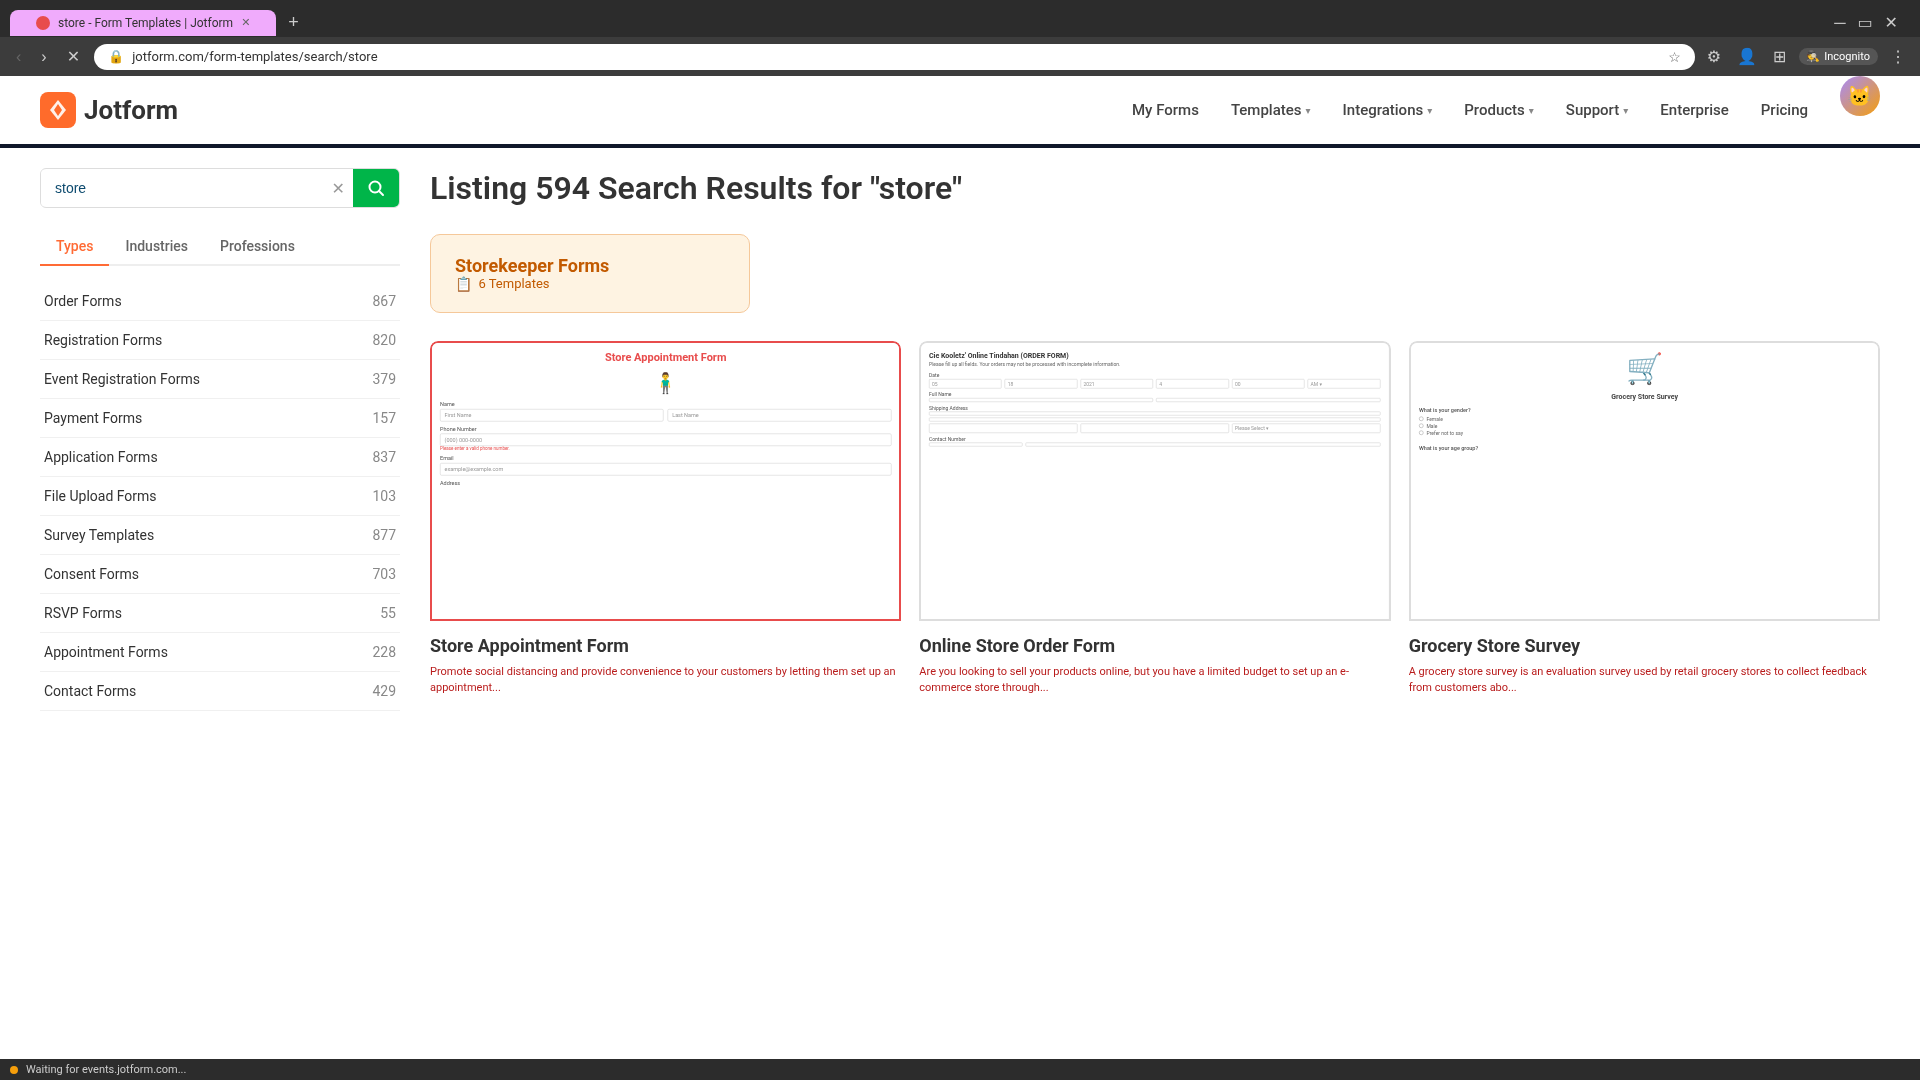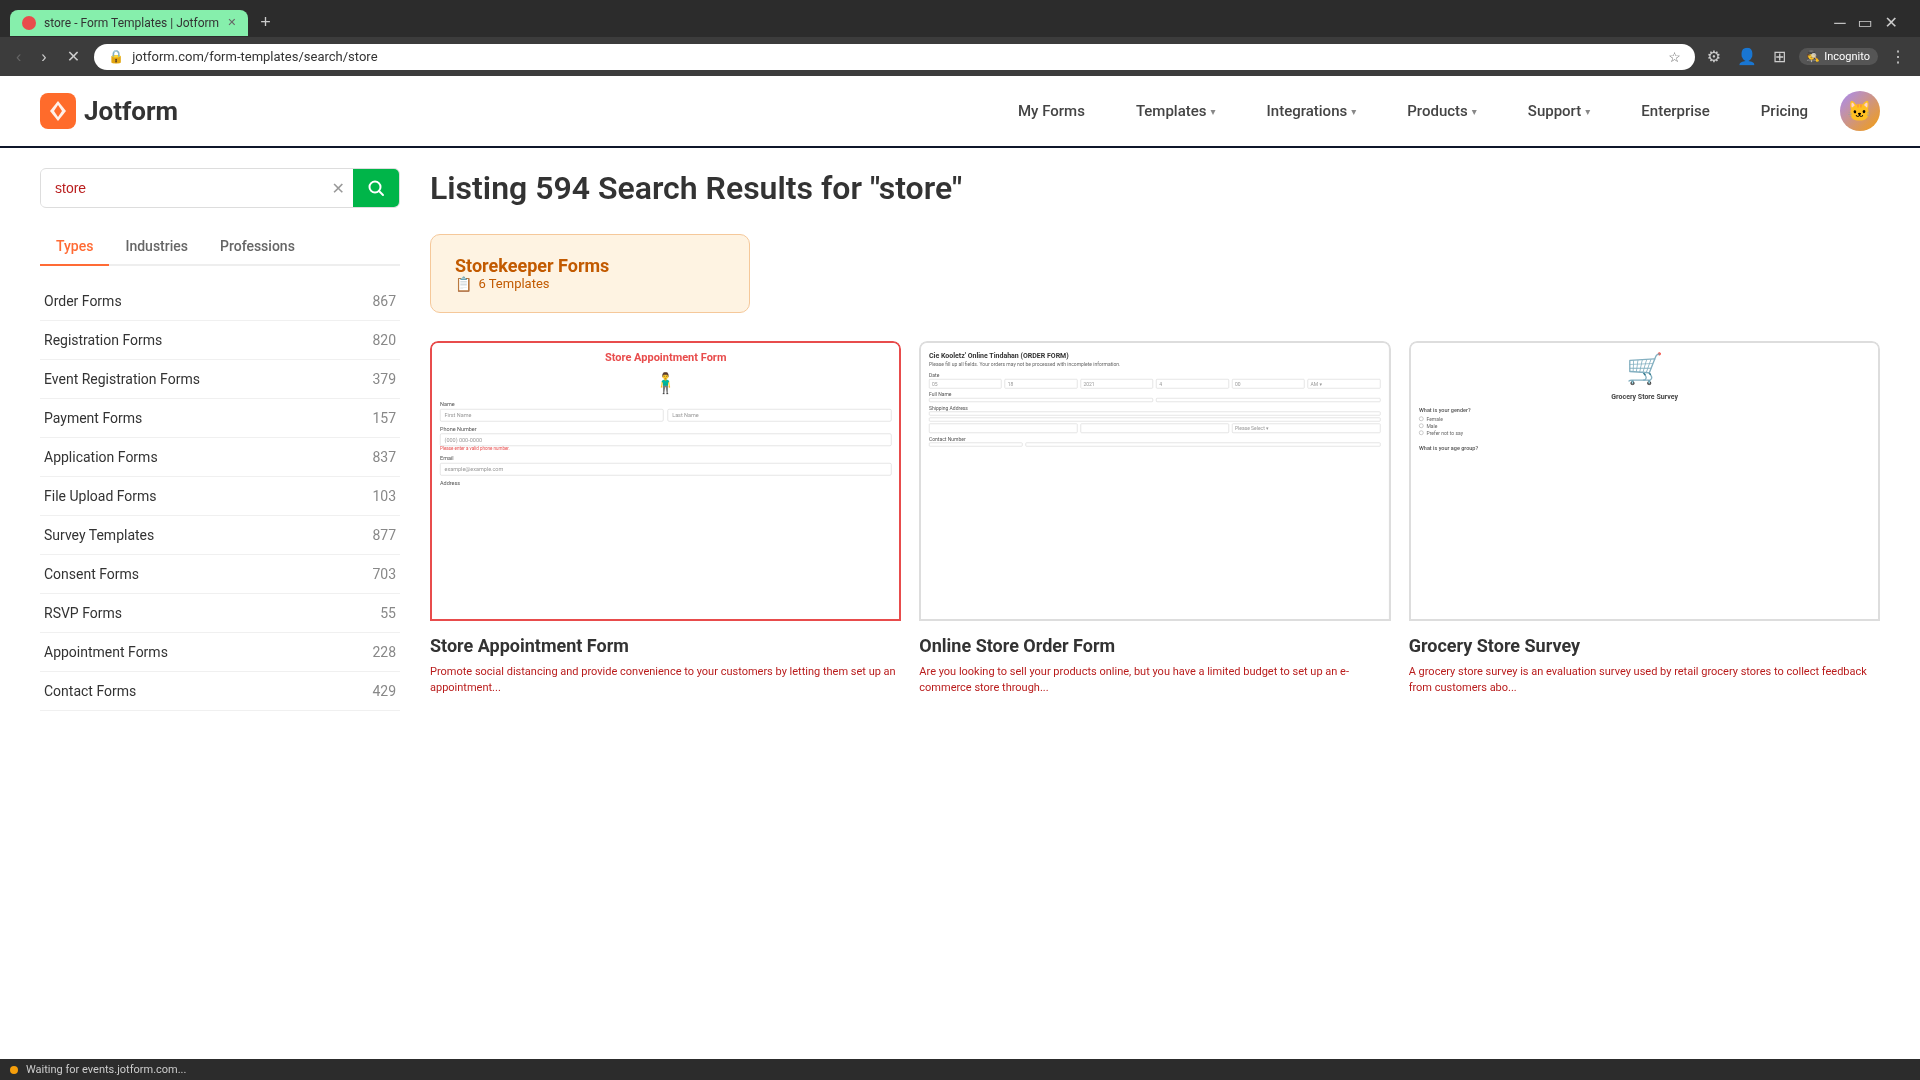--- a/index.html
+++ b/index.html
@@ -1,54 +1,54 @@
 <!DOCTYPE html>
 <html><head>
   <meta charset="utf-8">
   <style>
     * { margin: 0; padding: 0; box-sizing: border-box; }
     body { font-family: -apple-system, BlinkMacSystemFont, 'Segoe UI', Roboto, sans-serif; background: #fff; color: #333; font-size: 14px; }
 
     
     .browser-chrome { background: #3c3c3c; }
     .browser-tab-bar { display: flex; align-items: center; padding: 8px 10px 0; background: #2c2c2c; gap: 4px; }
-    .browser-tab { display: flex; align-items: center; background: #86efac; border-radius: 8px 8px 0 0; padding: 6px 12px; gap: 8px; font-size: 12px; color: #333; min-width: 200px; }
+    .browser-tab { display: flex; align-items: center; background: #f0abfc; border-radius: 8px 8px 0 0; padding: 6px 26px; gap: 8px; font-size: 12px; color: #333; min-width: 200px; }
     .browser-tab .favicon { width: 14px; height: 14px; background: #e84c4c; border-radius: 50%; display: inline-block; }
     .browser-tab .close-tab { margin-left: auto; color: #666; cursor: pointer; font-size: 11px; }
     .new-tab-btn { background: none; border: none; color: #ccc; font-size: 18px; cursor: pointer; padding: 4px 8px; }
 
     .browser-toolbar { display: flex; align-items: center; padding: 6px 10px; background: #3c3c3c; gap: 8px; }
     .nav-btn { background: none; border: none; color: #ccc; font-size: 16px; cursor: pointer; padding: 4px 6px; border-radius: 4px; }
     .nav-btn.disabled { color: #666; cursor: default; }
     .address-bar { flex: 1; display: flex; align-items: center; background: #fff; border-radius: 20px; padding: 5px 14px; gap: 8px; }
     .address-bar-text { font-size: 13px; color: #333; flex: 1; }
     .address-bar-icons { display: flex; gap: 8px; color: #666; }
     .toolbar-icon-btn { background: none; border: none; color: #ccc; cursor: pointer; padding: 4px; font-size: 16px; }
     .incognito-badge { background: #555; color: #fff; font-size: 11px; padding: 2px 8px; border-radius: 12px; display: flex; align-items: center; gap: 4px; }
 
     
     .page { background: #fff; min-height: 900px; }
 
     
-    .navbar { display: flex; align-items: center; padding: 0 40px; height: 72px; border-bottom: 2px solid #0f172a; background: #fff; }
+    .navbar { display: flex; padding: 0 40px; height: 72px; border-bottom: 4px solid #0f172a; background: #fff; }
     .logo { display: flex; align-items: center; gap: 8px; margin-right: auto; }
     .logo-icon { width: 36px; height: 36px; }
     .logo-text { font-size: 26px; font-weight: 700; color: #333; }
-    .nav-links { display: flex; align-items: center; gap: 51px; }
+    .nav-links { display: flex; align-items: center; gap: 32px; }
     .nav-link { font-size: 15px; color: #444; cursor: pointer; display: flex; align-items: center; gap: 4px; font-weight: 500; text-decoration: none; }
     .nav-link .chevron { font-size: 10px; color: #888; }
     .nav-avatar { width: 40px; height: 40px; border-radius: 50%; background: linear-gradient(135deg, #a78bfa, #f59e0b); display: flex; align-items: center; justify-content: center; margin-left: 32px; cursor: pointer; font-size: 20px; overflow: hidden; }
 
     
     .main-content { display: flex; padding: 20px 40px; gap: 30px; }
 
     
     .sidebar { width: 360px; flex-shrink: 0; }
     .search-box { display: flex; align-items: center; background: #fff; border: 1.5px solid #ddd; border-radius: 6px; overflow: hidden; margin-bottom: 20px; }
-    .search-input { flex: 1; border: none; padding: 10px 14px; font-size: 14px; outline: none; color: #b91c1c; }
+    .search-input { flex: 1; border: none; padding: 10px 14px; font-size: 14px; outline: none; color: #0c4a6e; }
     .search-clear { background: none; border: none; padding: 8px; cursor: pointer; color: #999; font-size: 16px; }
     .search-btn { background: #00b549; border: none; padding: 10px 14px; cursor: pointer; color: #fff; font-size: 18px; display: flex; align-items: center; justify-content: center; }
 
     .tabs { display: flex; border-bottom: 2px solid #eee; margin-bottom: 16px; }
     .tab { padding: 10px 16px; font-size: 14px; color: #666; cursor: pointer; border-bottom: 2px solid transparent; margin-bottom: -2px; font-weight: 500; }
     .tab.active { color: #ff6b35; border-bottom-color: #ff6b35; }
 
     .category-list { list-style: none; }
     .category-item { display: flex; justify-content: space-between; align-items: center; padding: 11px 4px; border-bottom: 1px solid #f0f0f0; cursor: pointer; }
     .category-name { font-size: 14px; color: #333; font-weight: 400; }

